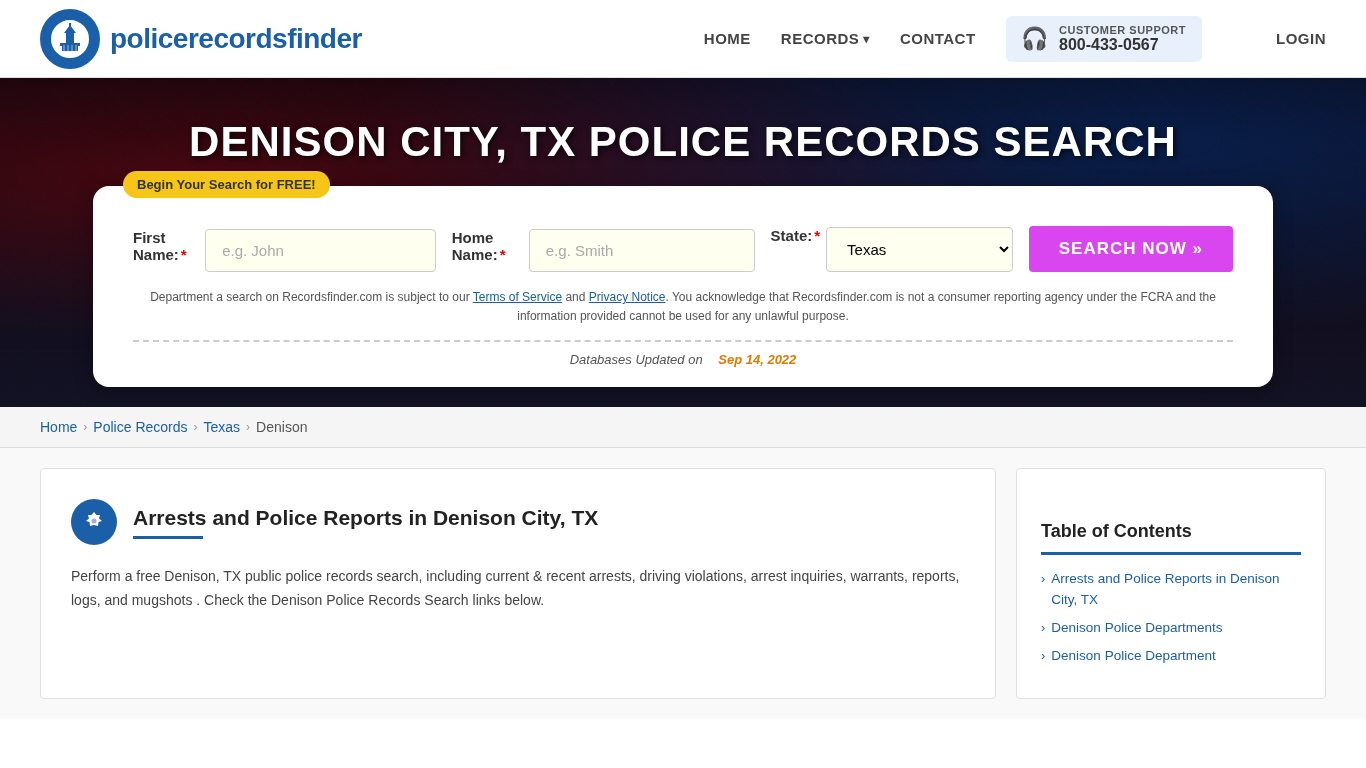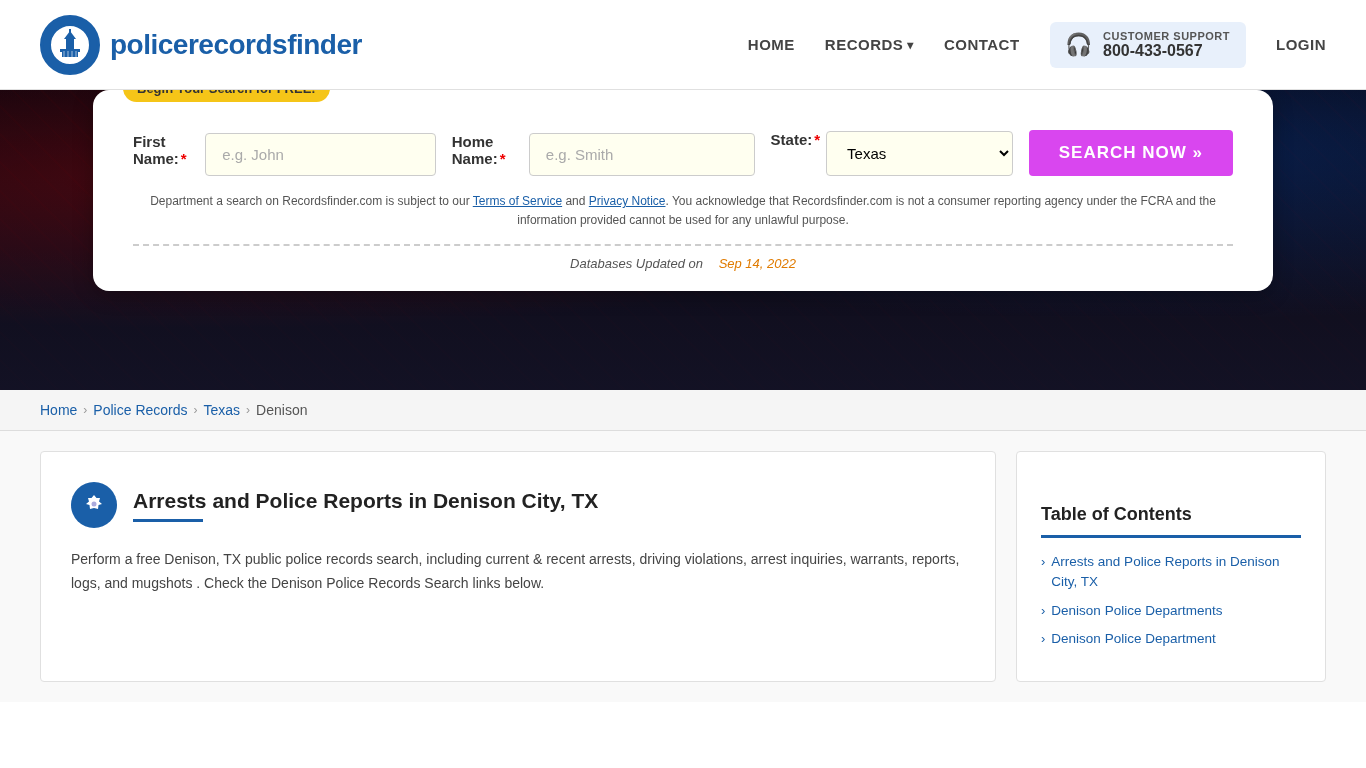--- a/index.html
+++ b/index.html
@@ -6,21 +6,21 @@
     body { font-family: Arial, sans-serif; font-size: 14px; color: #333; }
 
     
     .header {
       background: #fff;
       display: flex;
       align-items: center;
       justify-content: space-between;
       padding: 10px 40px;
       border-bottom: 1px solid #e0e0e0;
-      height: 90px;
+      height: 78px;
     }
     .logo-area {
       display: flex;
       align-items: center;
       gap: 10px;
     }
     .logo-circle {
       width: 60px;
       height: 60px;
       border-radius: 50%;
@@ -94,20 +94,21 @@
       font-size: 16px;
       font-weight: 700;
       color: #333;
     }
     .login-btn {
       font-size: 15px;
       font-weight: 700;
       color: #444;
       cursor: pointer;
       letter-spacing: 0.5px;
+      margin-left: 44px;
     }
 
     
     .hero {
       position: relative;
       background: #1a1a2e;
       min-height: 300px;
       display: flex;
       flex-direction: column;
       align-items: center;
@@ -241,21 +242,21 @@
       border-top: 2px dashed #ccc;
       margin: 14px 0 10px;
     }
     .db-updated {
       text-align: center;
       font-size: 13px;
       font-style: italic;
       color: #555;
     }
     .db-updated .updated-label { color: #555; }
-    .db-updated .updated-date { color: #e07b00; font-weight: 400; margin-left: 12px; }
+    .db-updated .updated-date { color: #e07b00; font-weight: 700; margin-left: 12px; }
 
     
     .breadcrumb {
       background: #f5f5f5;
       padding: 12px 40px;
       border-bottom: 1px solid #ddd;
       display: flex;
       align-items: center;
       gap: 6px;
       font-size: 14px;
@@ -411,20 +412,21 @@
         <span class="support-label">CUSTOMER SUPPORT</span>
         <span class="support-number">800-433-0567</span>
       </div>
     </div>
     <a class="login-btn">LOGIN</a>
   </nav>
 </header>
 
 <div class="hero">
   <div class="hero-bg"></div>
+  <h1 class="hero-title">DENISON CITY, TX POLICE RECORDS SEARCH</h1>
 
   <div class="search-card">
     <div class="free-badge">Begin Your Search for FREE!</div>
     <div class="search-fields">
       <div class="field-group">
         <label class="field-label">
           <span>First Name:</span><span class="required">*</span>
         </label>
         <input class="field-input" type="text" placeholder="e.g. John" style="">
       </div>

